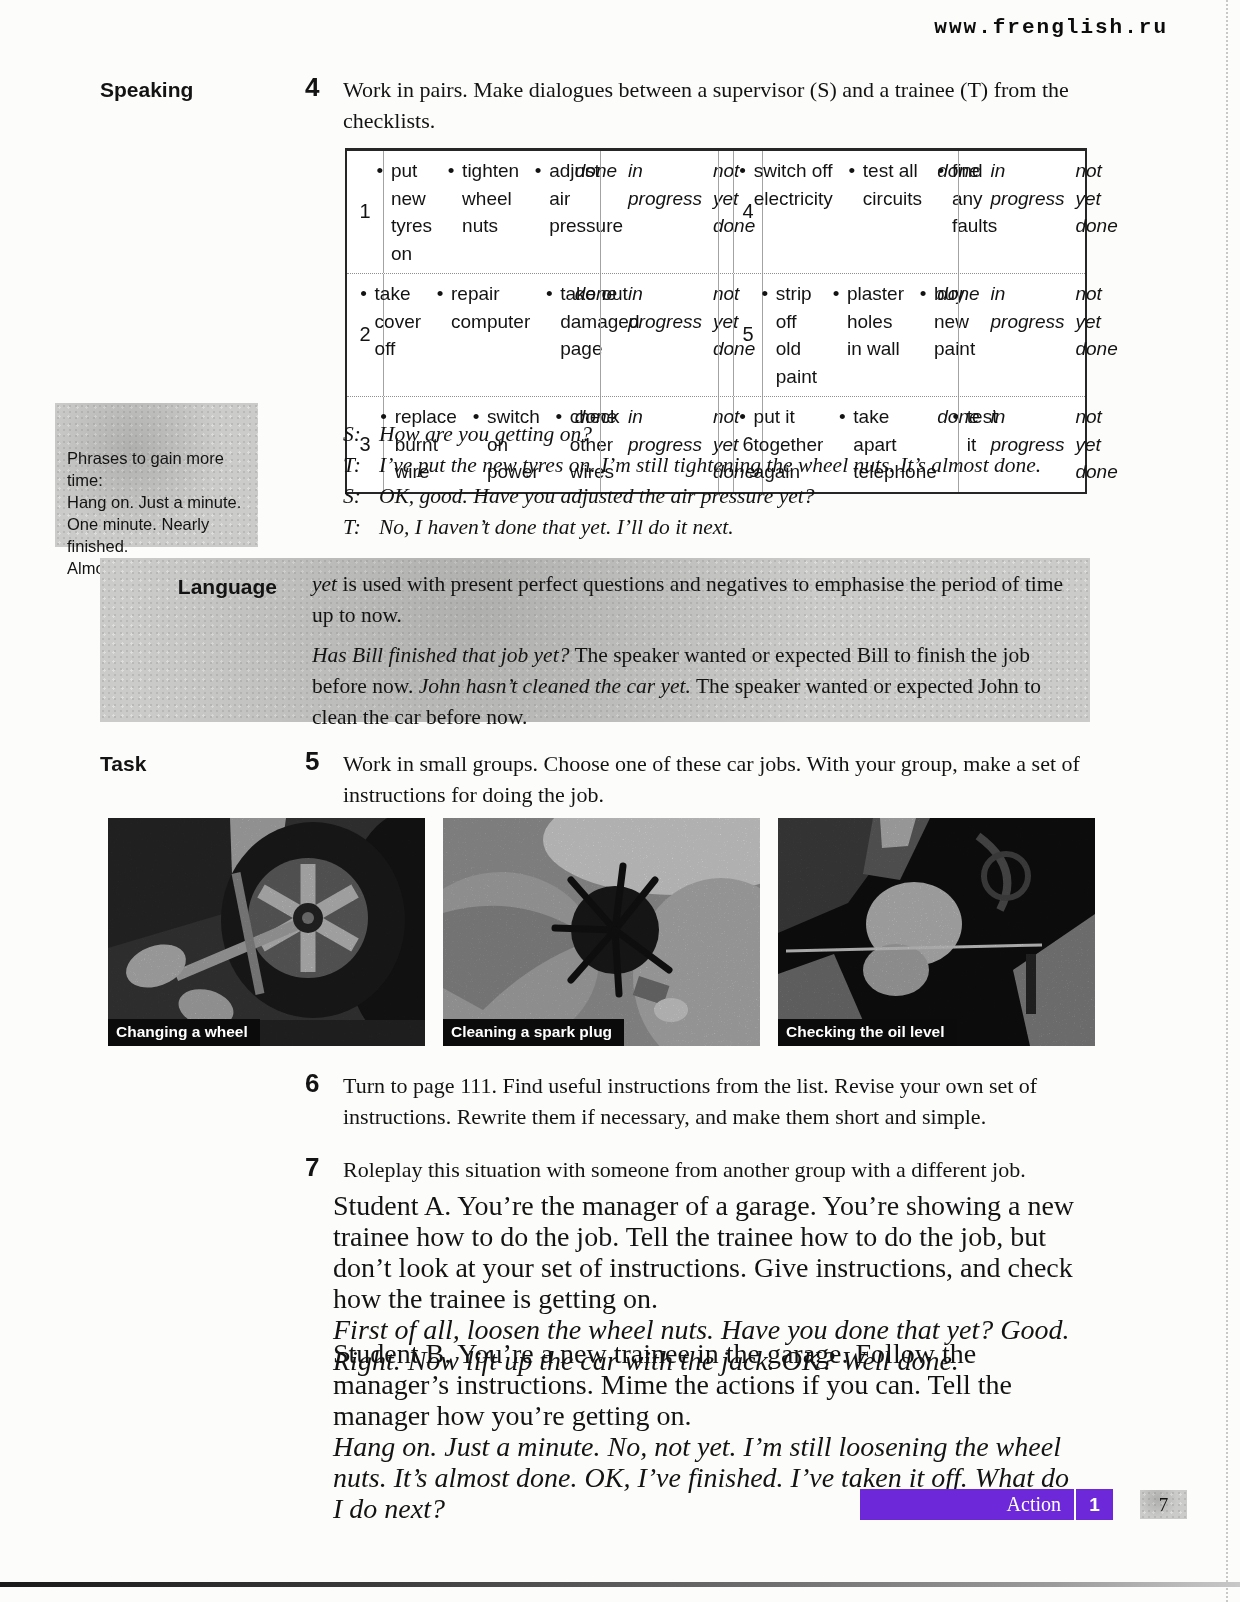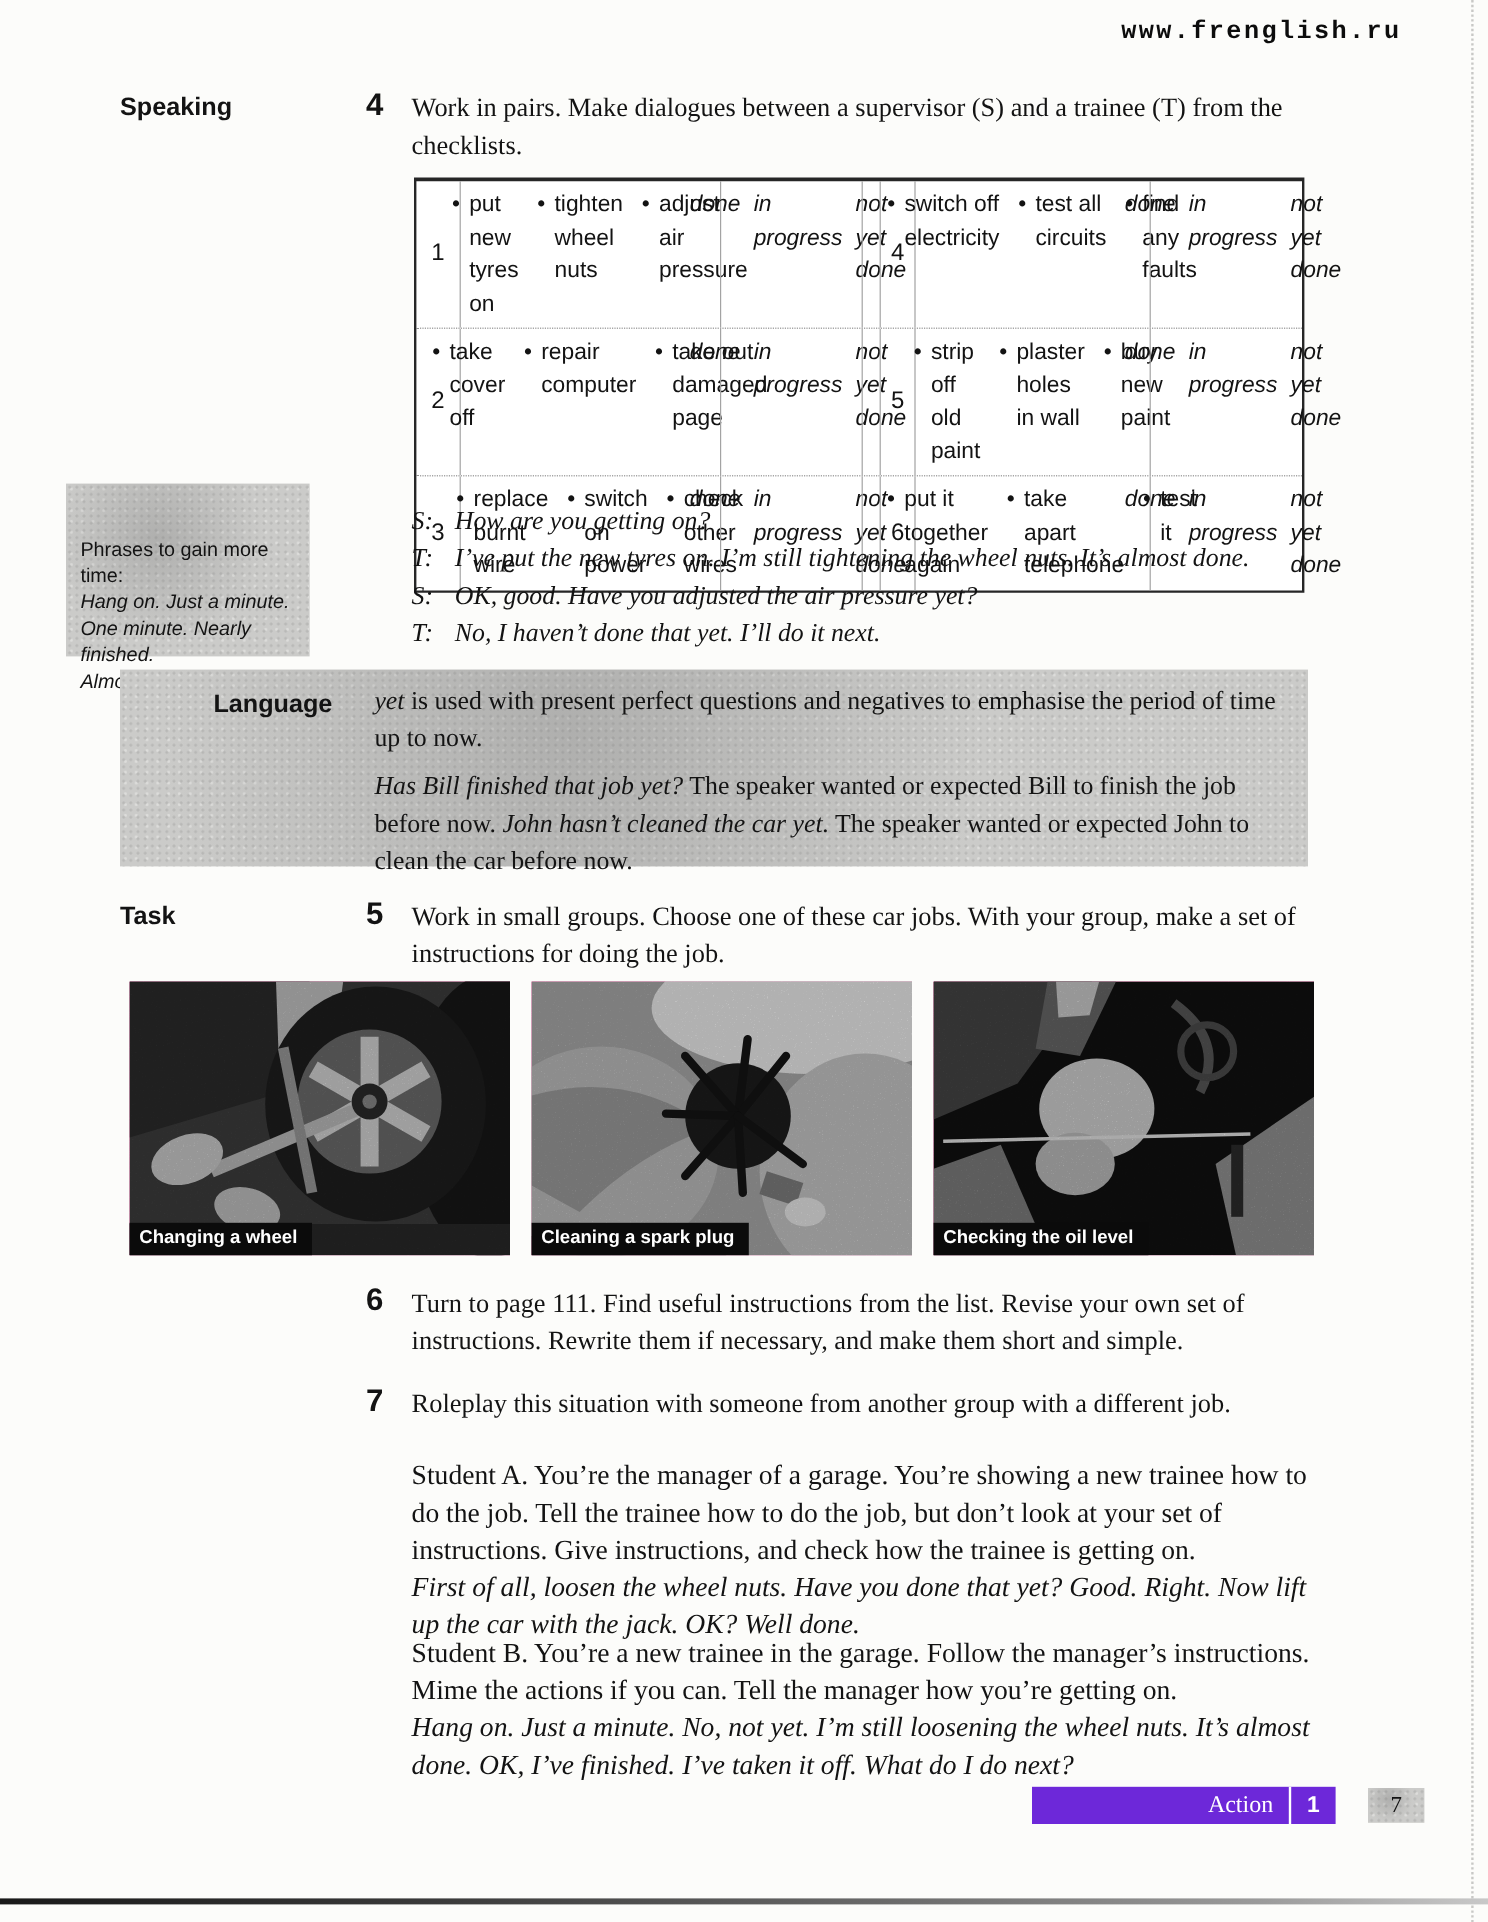--- a/index.html
+++ b/index.html
@@ -61,42 +61,42 @@
       radial-gradient(circle at 38% 32%, rgba(110,110,110,0.30), rgba(110,110,110,0) 55%),
       radial-gradient(#b9b9b7 1px, rgba(0,0,0,0) 1.4px),
       radial-gradient(#dddddb 1px, rgba(0,0,0,0) 1.4px);
     background-size:100% 100%, 6px 6px, 9px 9px;
   }
   .side-note {
     position:absolute; left:55px; top:403px; width:203px; height:144px; box-sizing:border-box;
     padding:44px 8px 0 12px;
     font-family:"Liberation Sans",sans-serif; font-size:16.5px; line-height:22px;
   }
-  .sn-line { font-style:italic; }
+  .sn-line { }
 
   .lang-box { position:absolute; left:100px; top:558px; width:990px; height:164px; }
   .lang-label {
     position:absolute; left:0; top:17px; width:177px; text-align:right;
     font-family:"Liberation Sans",sans-serif; font-weight:bold; font-size:21px;
   }
   .lang-text { position:absolute; left:212px; top:11px; width:766px; font-size:21.5px; line-height:31px; }
   .lang-p2 { margin-top:9px; }
   .it { font-style:italic; }
 
   
-  .photo { position:absolute; top:818px; width:317px; height:228px; background:#ec4899; }
+  .photo { position:absolute; top:818px; width:317px; height:228px; background:#4c1d95; }
   .photo svg { display:block; width:317px; height:228px; }
   .caption {
     position:absolute; left:0; bottom:0; background:#0b0b0b; color:#fff;
     font-family:"Liberation Sans",sans-serif; font-weight:bold; font-size:15.5px;
     padding:4px 12px 5px 8px; white-space:nowrap;
   }
 
   
-  .para { position:absolute; left:343px; width:752px; font-size:23px; line-height:31px;margin-top:24px; }
+  .para { position:absolute; left:333px; width:752px; font-size:28px; line-height:31px; }
   .para .example { font-style:italic; }
 
   
   .footer-bar {
     position:absolute; left:860px; top:1489px; width:253px; height:31px;
     background:#6d28d9; display:flex; align-items:center; color:#fff;
   }
   .footer-action { flex:1; text-align:right; font-size:20px; padding-right:13px; font-family:"Liberation Serif",serif; }
   .footer-div { width:2px; align-self:stretch; background:#fff; }
   .footer-unit { width:37px; text-align:center; font-family:"Liberation Sans",sans-serif; font-weight:bold; font-size:19px; }

